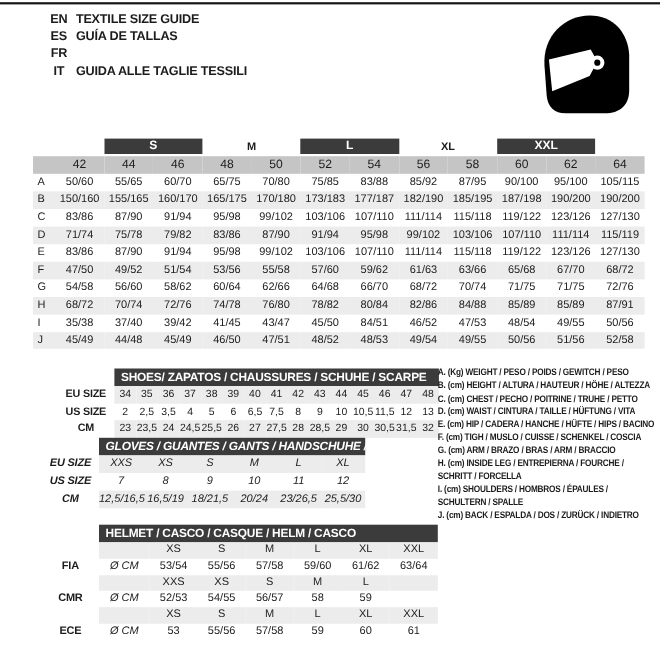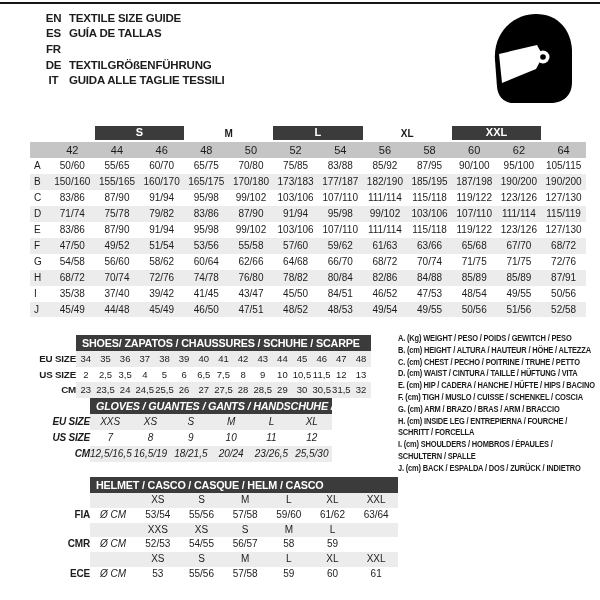--- a/index.html
+++ b/index.html
@@ -25,25 +25,25 @@
   .size-table thead tr.grp th{height:15px;vertical-align:top;}
   .gbar{background:var(--c-bar,#3b3b3b);color:#fff;font-weight:bold;font-size:11px;height:13.5px;line-height:13.5px;}
   .grp-plain{font-weight:bold;font-size:11px;line-height:13.5px;}
   .sizes-row td{background:var(--c-size_row,#c5c5c5);font-size:11px;height:16.5px;line-height:16.5px;}
   .stripe td{background:var(--c-stripe,#ececec);}
   .rowlbl{text-align:left !important;padding-left:4px !important;}
 
   
   .lt{position:absolute;}
   .lt td{text-align:center;font-size:9.5px;height:15.5px;line-height:15.5px;}
-  .lt .lbl{text-align:right;font-weight:bold;font-size:9.8px;letter-spacing:-0.2px;}
+  .lt .lbl{text-align:center;font-weight:bold;font-size:9.8px;letter-spacing:-0.2px;}
   .lt .bar{background:var(--c-bar,#3b3b3b);color:#fff;text-align:left;padding-left:6px;font-weight:bold;
            font-size:10.8px;height:16px;line-height:16px;letter-spacing:-0.2px;}
   .lt .g{background:var(--c-stripe,#ececec);}
-  #shoes-table{left:24px;top:335px;width:347px;}
+  #shoes-table{left:52px;top:335px;width:347px;}
   #gloves-table{left:38px;top:398px;width:294px;font-style:italic;}
   #gloves-table td{font-size:10px;height:16px;line-height:16px;}
   #helmet-table{left:38px;top:477px;width:360px;}
   #helmet-table td{font-size:10px;height:14.8px;line-height:14.8px;}
   .unit{text-align:left;font-style:italic;}
 
   
   .legend{position:absolute;left:398px;top:333px;width:230px;transform:scaleX(0.87);transform-origin:top left;}
   .legend-item{font-size:8.6px;font-weight:bold;line-height:11.8px;letter-spacing:-0.2px;}
 </style>
@@ -56,24 +56,20 @@
   <div class="lang-row">
     <span class="lang-code">EN</span>
     <span>TEXTILE SIZE GUIDE</span>
   </div>
   <div class="lang-row">
     <span class="lang-code">ES</span>
     <span>GUÍA DE TALLAS</span>
   </div>
   <div class="lang-row">
     <span class="lang-code">FR</span>
-  </div>
-  <div class="lang-row">
-    <span class="lang-code">DE</span>
-    <span>TEXTILGRÖßENFÜHRUNG</span>
   </div>
   <div class="lang-row">
     <span class="lang-code">IT</span>
     <span>GUIDA ALLE TAGLIE TESSILI</span>
   </div>
 </div>
 
 <div class="helmet-ic">
   <svg width="84" height="94" viewBox="0 0 84 94" aria-hidden="true">
     <path d="M46 2 C 68 2, 81 18, 82 38 L82 70 C82 84 73 91 60 91 L24 91 C14 91 8 85 7 75 L5 48 C3 20 24 2 46 2 Z" fill="#000"></path>

